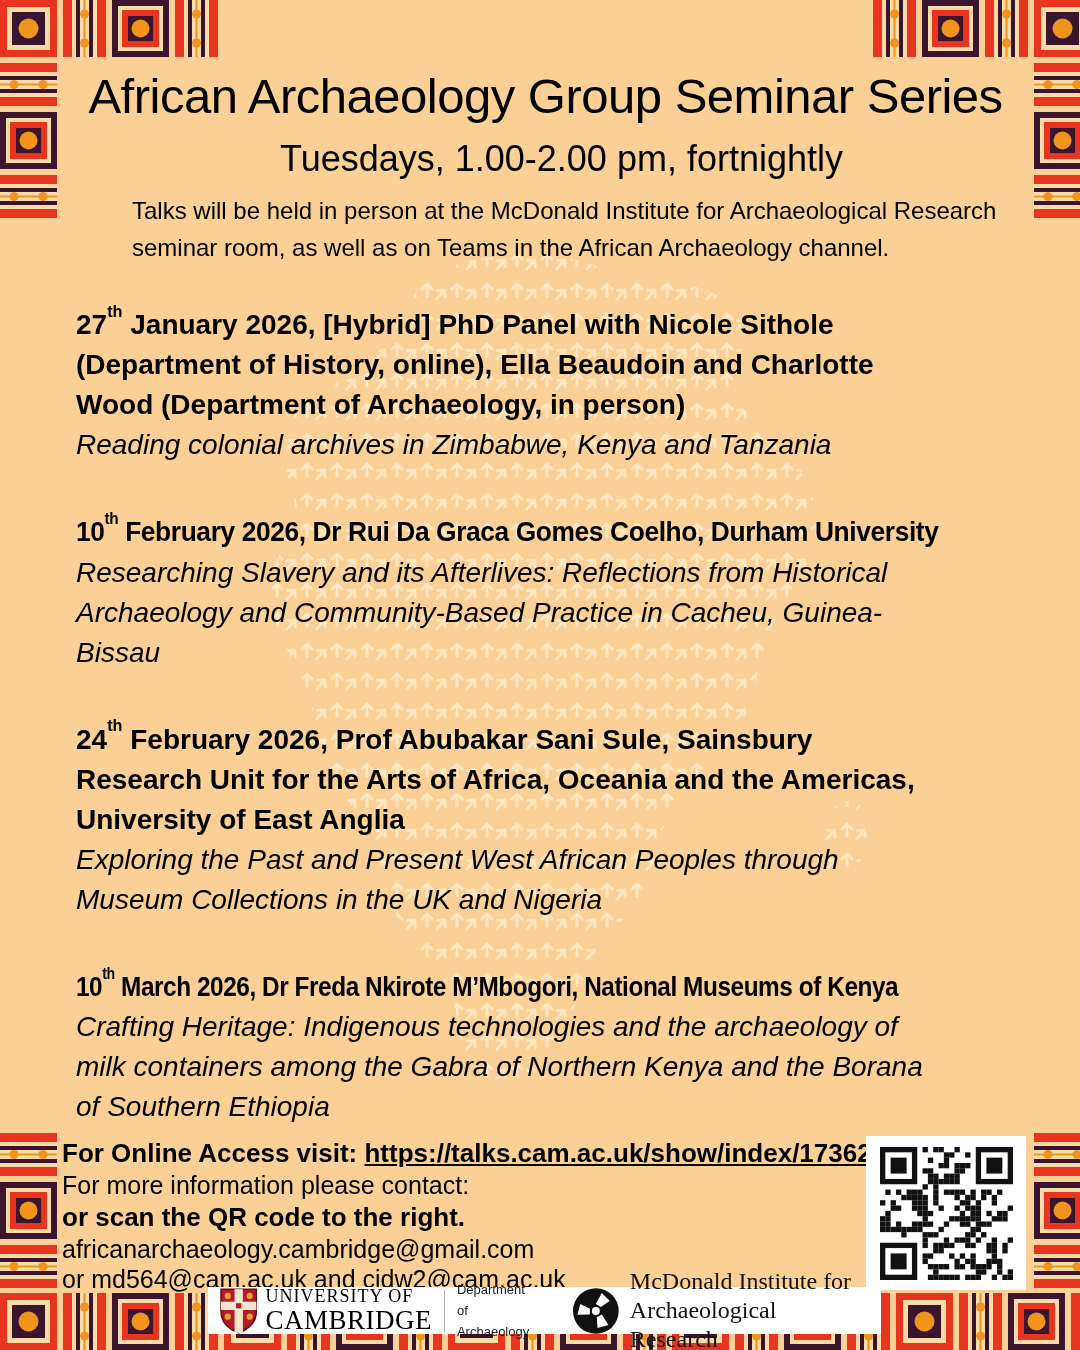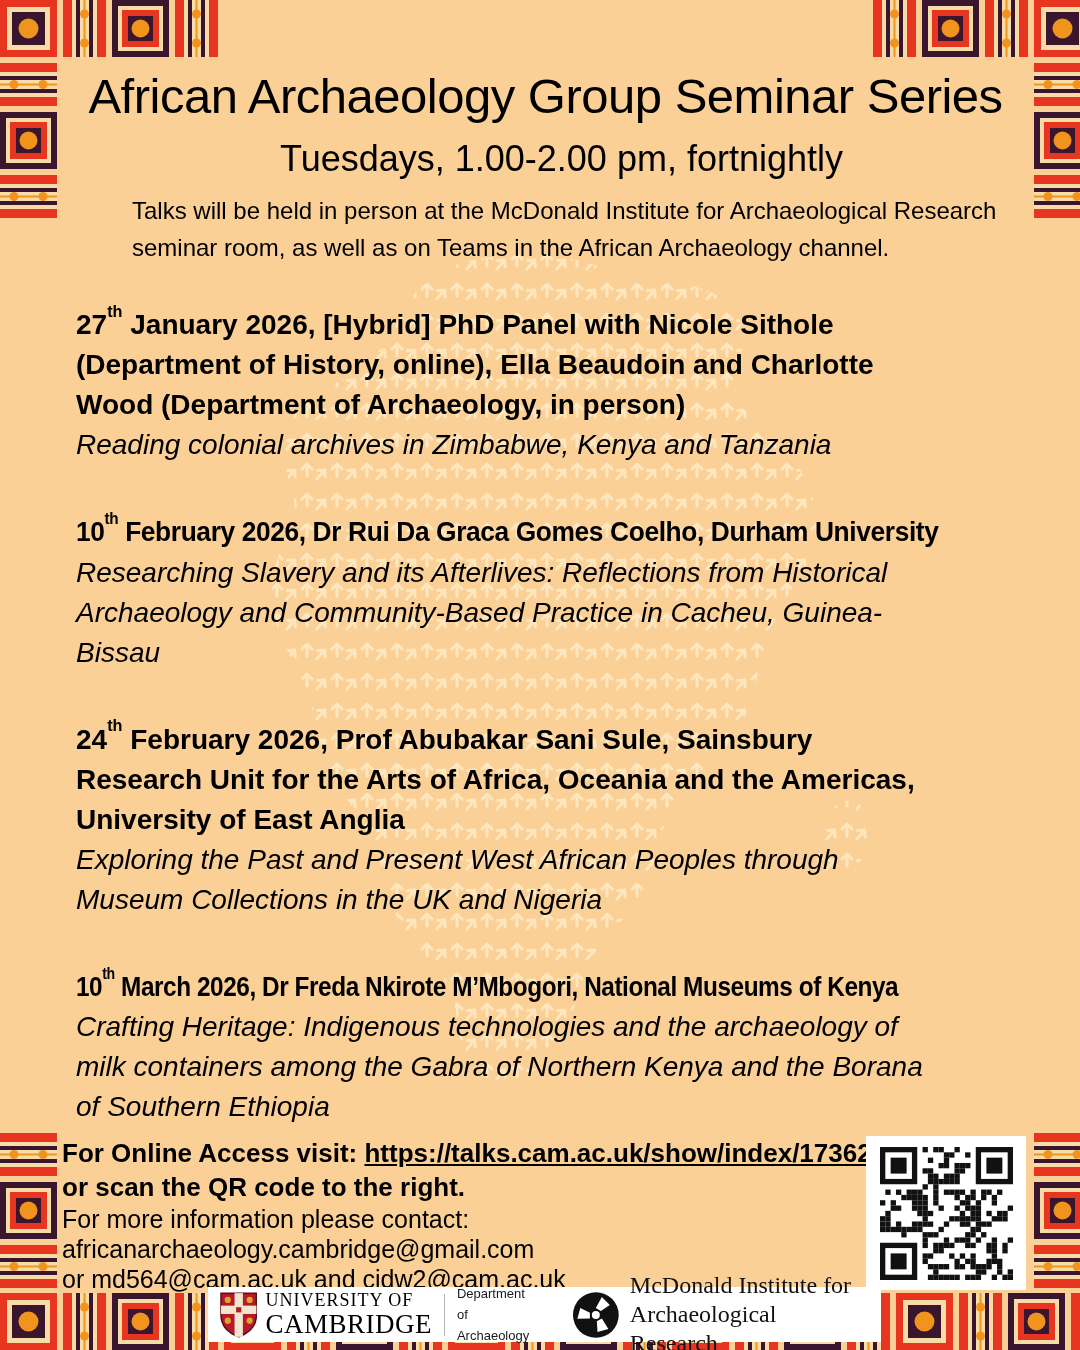--- a/index.html
+++ b/index.html
@@ -42,21 +42,21 @@
   .fline{white-space:nowrap;}
   .fbold{font-weight:bold;font-size:26px;line-height:34px;}
   .freg{font-size:25px;line-height:30px;}
   .ulink{text-decoration:underline;}
 
   
   .qrbox{position:absolute;left:866px;top:1136px;width:160px;height:154px;background:#fff;
     display:flex;align-items:center;justify-content:center;}
 
   
-  .logobar{position:absolute;left:208px;top:1287px;width:673px;height:55px;background:#fff;
+  .logobar{position:absolute;left:208px;top:1287px;width:673px;height:47px;background:#fff;
     display:flex;align-items:center;padding:0 12px;box-sizing:border-box;}
   .camgroup{display:flex;align-items:center;}
   .wordmark{margin-left:8px;font-family:"Liberation Serif", serif;line-height:1;}
   .wm1{font-size:18px;letter-spacing:1px;}
   .wm2{font-size:27px;letter-spacing:.5px;margin-top:2px;}
   .vdiv{width:1px;height:42px;background:#b5b5b5;margin:0 12px;}
   .dept{font-size:13px;line-height:21px;color:#1a1a1a;}
   .mcgroup{display:flex;align-items:center;margin-left:34px;}
   .mctext{margin-left:10px;font-family:"Liberation Serif", serif;font-size:24px;line-height:29px;color:#111;}
 </style>
@@ -215,22 +215,22 @@
     <div class="entry">
       <div class="eh"><span class="tight2"><span>10</span><sup class="th">th</sup><span> March 2026, Dr Freda Nkirote M’Mbogori, National Museums of Kenya</span></span></div>
       <div class="talk">Crafting Heritage: Indigenous technologies and the archaeology of</div>
       <div class="talk">milk containers among the Gabra of Northern Kenya and the Borana</div>
       <div class="talk">of Southern Ethiopia</div>
     </div>
   </div>
 
   <div class="footer">
     <div class="fline fbold"><span>For Online Access visit: </span><span class="ulink">https://talks.cam.ac.uk/show/index/173620</span></div>
+    <div class="fline freg">For more information please contact:</div>
     <div class="fline fbold">or scan the QR code to the right.</div>
-    <div class="fline freg">For more information please contact:</div>
     <div class="fline freg">africanarchaeology.cambridge@gmail.com</div>
     <div class="fline freg">or md564@cam.ac.uk and cidw2@cam.ac.uk</div>
   </div>
 
   <div class="qrbox">
     <svg id="qr-modules" width="133" height="133" viewBox="0 0 132.5 132.5" fill="#111">
         <rect x="42.4" y="0.0" width="5.3" height="5.3"></rect>
         <rect x="53.0" y="0.0" width="5.3" height="5.3"></rect>
         <rect x="58.3" y="0.0" width="5.3" height="5.3"></rect>
         <rect x="74.2" y="0.0" width="5.3" height="5.3"></rect>

